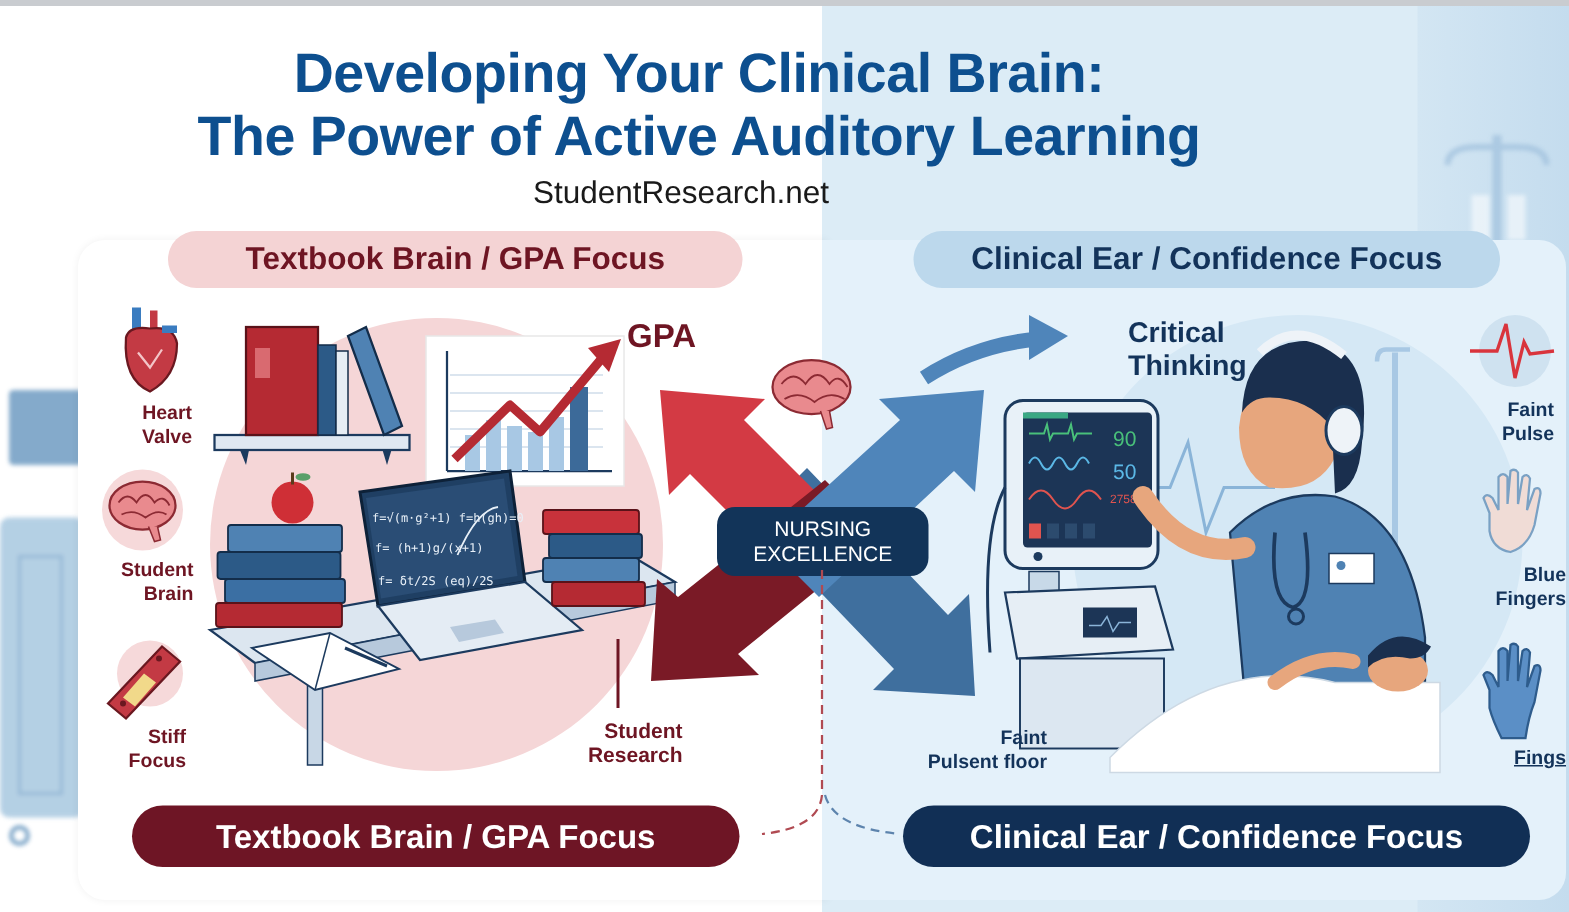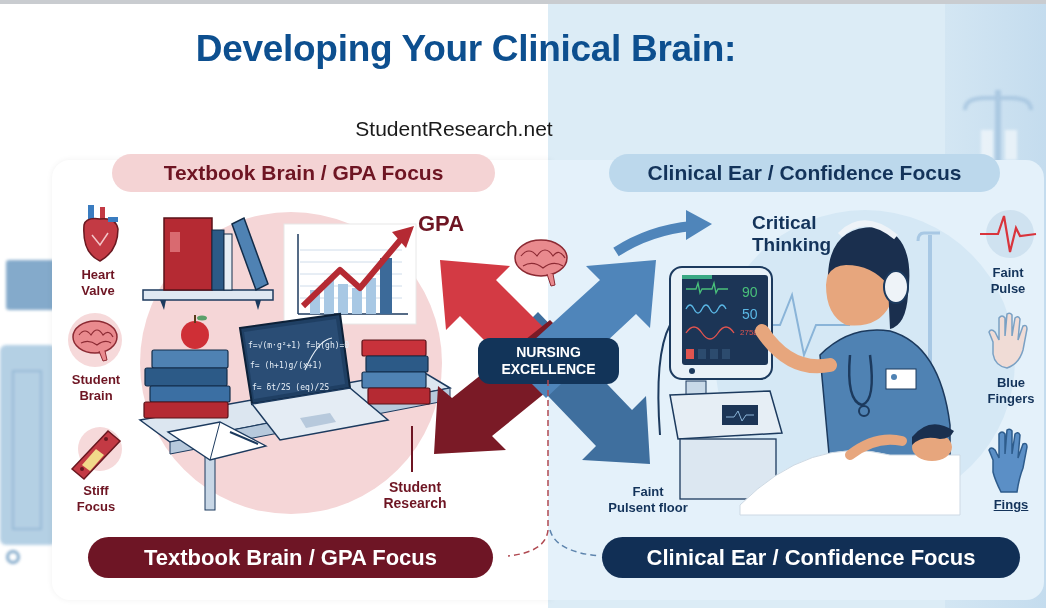--- a/index.html
+++ b/index.html
@@ -30,25 +30,25 @@
 
   .pill-top-left { position: absolute; left: 112px; top: 154px; width: 383px; height: 38px; border-radius: 19px; background: #f4d3d4; color: #6e1523; font-weight: bold; font-size: 21px; display: flex; align-items: center; justify-content: center; }
   .pill-top-right { position: absolute; left: 609px; top: 154px; width: 391px; height: 38px; border-radius: 19px; background: #bcd8ec; color: #13335a; font-weight: bold; font-size: 21px; display: flex; align-items: center; justify-content: center; }
 
   .pill-bot-left { position: absolute; left: 88px; top: 537px; width: 405px; height: 41px; border-radius: 21px; background: #6e1525; color: #ffffff; font-weight: bold; font-size: 22px; display: flex; align-items: center; justify-content: center; }
   .pill-bot-right { position: absolute; left: 602px; top: 537px; width: 418px; height: 41px; border-radius: 21px; background: #112f55; color: #ffffff; font-weight: bold; font-size: 22px; display: flex; align-items: center; justify-content: center; }
 
   .circle-left { position: absolute; left: 140px; top: 212px; width: 302px; height: 302px; border-radius: 50%; background: #f5d6d7; overflow: hidden; }
   .circle-right { position: absolute; left: 715px; top: 210px; width: 300px; height: 300px; border-radius: 50%; background: #d5e8f5; }
 
-  .side-label { position: absolute; text-align: center; font-weight: bold; font-size: 13px; line-height: 16px; }
+  .side-label { position: absolute; text-align: right; font-weight: bold; font-size: 13px; line-height: 16px; }
   .lbl-red { color: #6e1523; }
   .lbl-blue { color: #13335a; }
 
-  .center-badge { position: absolute; left: 478px; top: 338px; width: 141px; height: 46px; border-radius: 12px; background: #123459; color: #ffffff; font-weight: bold; font-size: 14px; line-height: 17px; text-align: center; display: flex; flex-direction: column; justify-content: center; }
+  .center-badge { position: absolute; left: 478px; top: 338px; width: 141px; height: 46px; border-radius: 12px; background: #123459; color: #ffffff; font-weight: normal; font-size: 14px; line-height: 17px; text-align: center; display: flex; flex-direction: column; justify-content: center; }
 
   .float-text { position: absolute; font-weight: bold; }
   svg { position: absolute; overflow: visible; }
 </style>
 </head>
 <body>
 
 <div class="topbar"></div>
 <div class="bg-left"></div>
 <div class="bg-right"></div>
@@ -62,20 +62,21 @@
 </div>
 <svg class="bg-iv" width="100" height="80" viewBox="0 0 100 80">
   <rect x="50" y="0" width="6" height="80" fill="#9ebfdc"></rect>
   <path d="M20 20 Q20 8 40 8 L66 8 Q86 8 86 20" stroke="#9ebfdc" stroke-width="4" fill="none"></path>
   <rect x="36" y="40" width="12" height="30" fill="#ffffff" opacity=".8"></rect>
   <rect x="60" y="40" width="12" height="30" fill="#ffffff" opacity=".8"></rect>
 </svg>
 
 <div class="title">
   <div>Developing Your Clinical Brain:</div>
+  <div>The Power of Active Auditory Learning</div>
 </div>
 <div class="subtitle">StudentResearch.net</div>
 
 <div class="panel-left"></div>
 <div class="panel-right"></div>
 
 <div class="pill-top-left">Textbook Brain / GPA Focus</div>
 <div class="pill-top-right">Clinical Ear / Confidence Focus</div>
 
 <div class="circle-left"></div>

